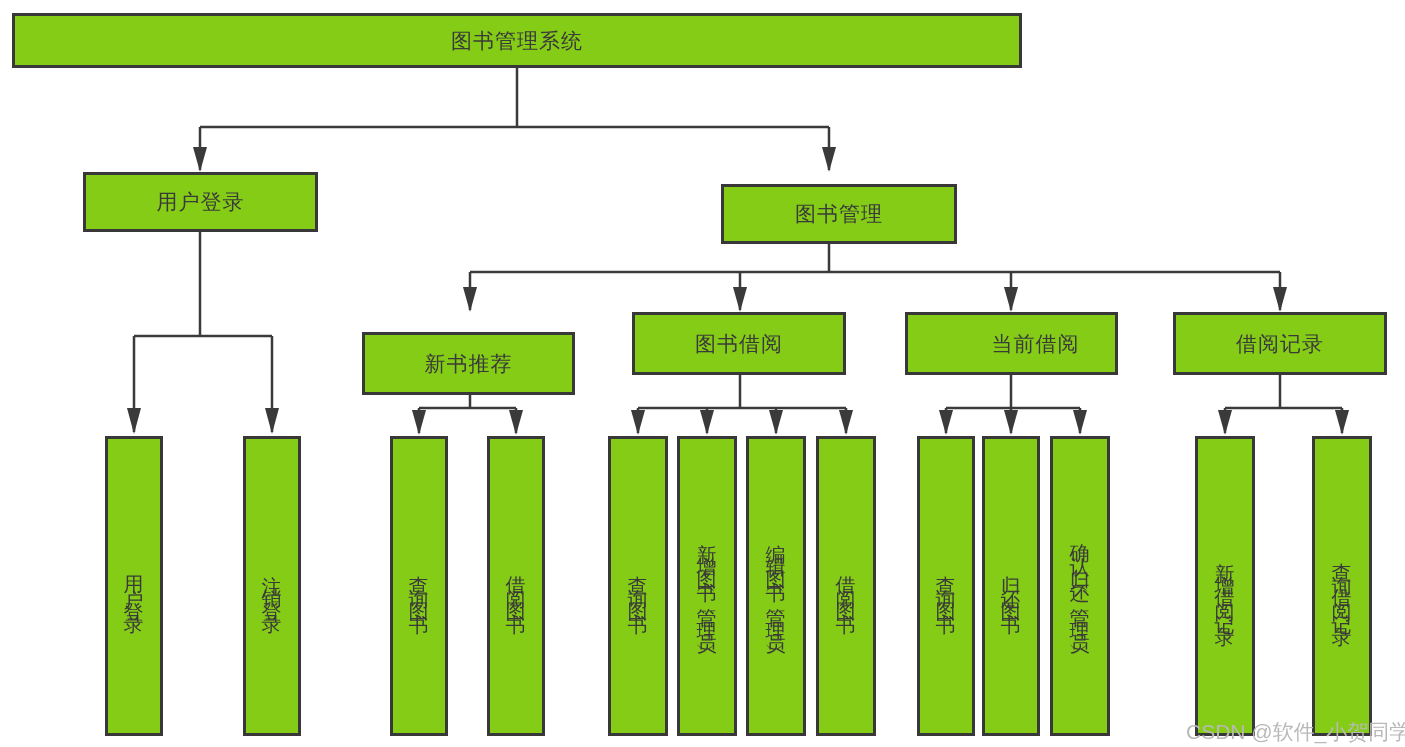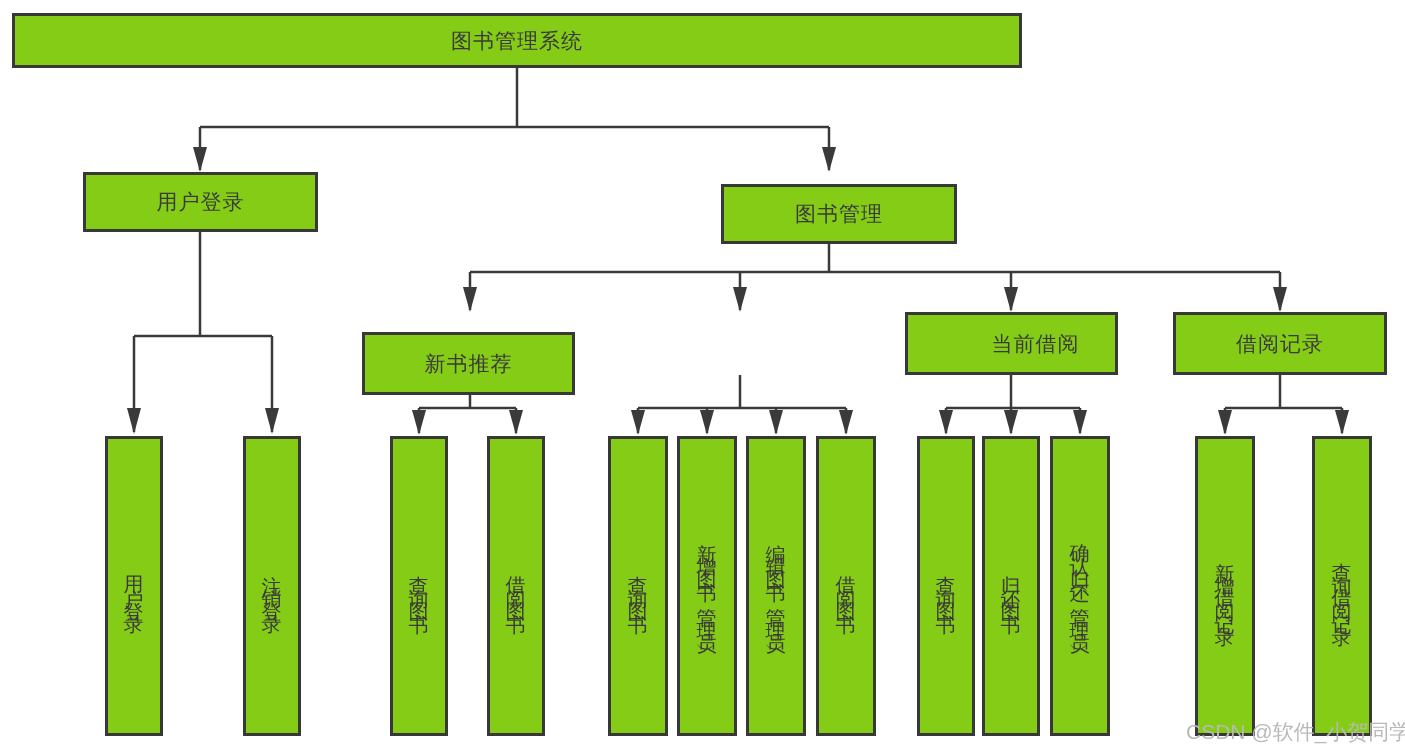--- a/index.html
+++ b/index.html
@@ -141,20 +141,23 @@
   <div class="box n-user">
     <span class="hlabel">用户登录</span>
   </div>
   <div class="box n-mgmt">
     <span class="hlabel">图书管理</span>
   </div>
 
   <div class="box lvl3 n-new">
     <span class="hlabel">新书推荐</span>
   </div>
+  <div class="box lvl3 n-bor">
+    <span class="hlabel">图书借阅</span>
+  </div>
   <div class="box lvl3 n-cur">
     <span class="hlabel">当前借阅</span>
   </div>
   <div class="box lvl3 n-rec">
     <span class="hlabel">借阅记录</span>
   </div>
 
   <div class="box leaf l-u1">
     <span>用户登录</span>
   </div>

